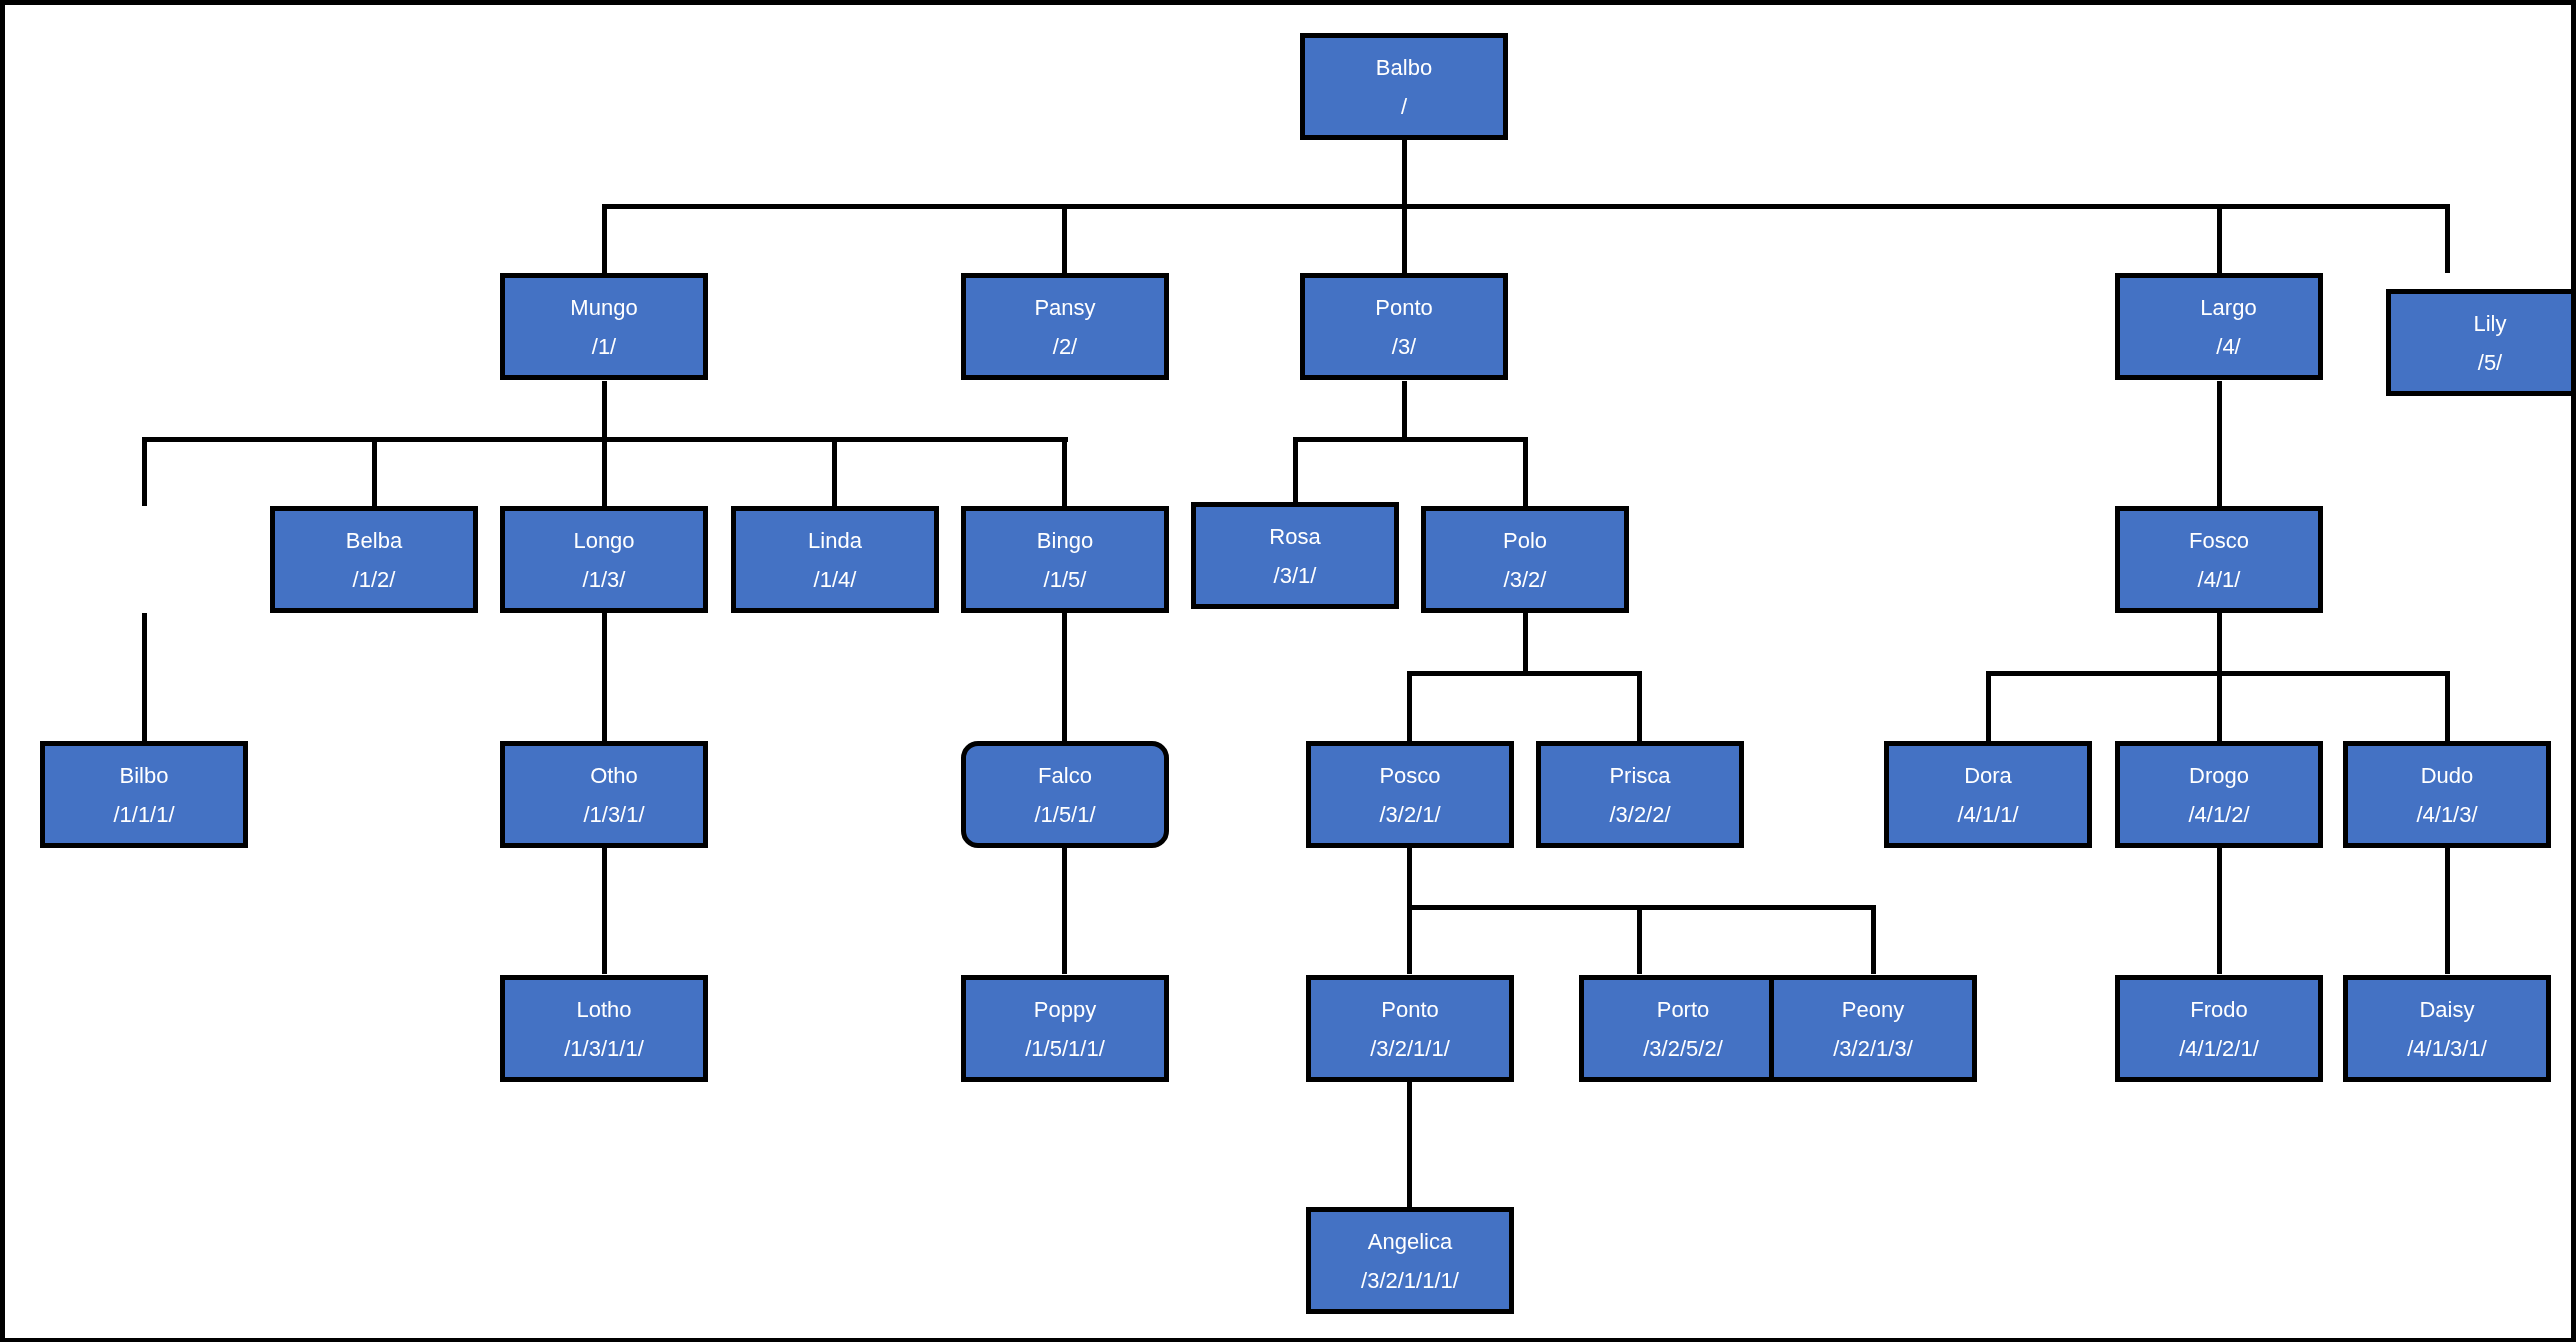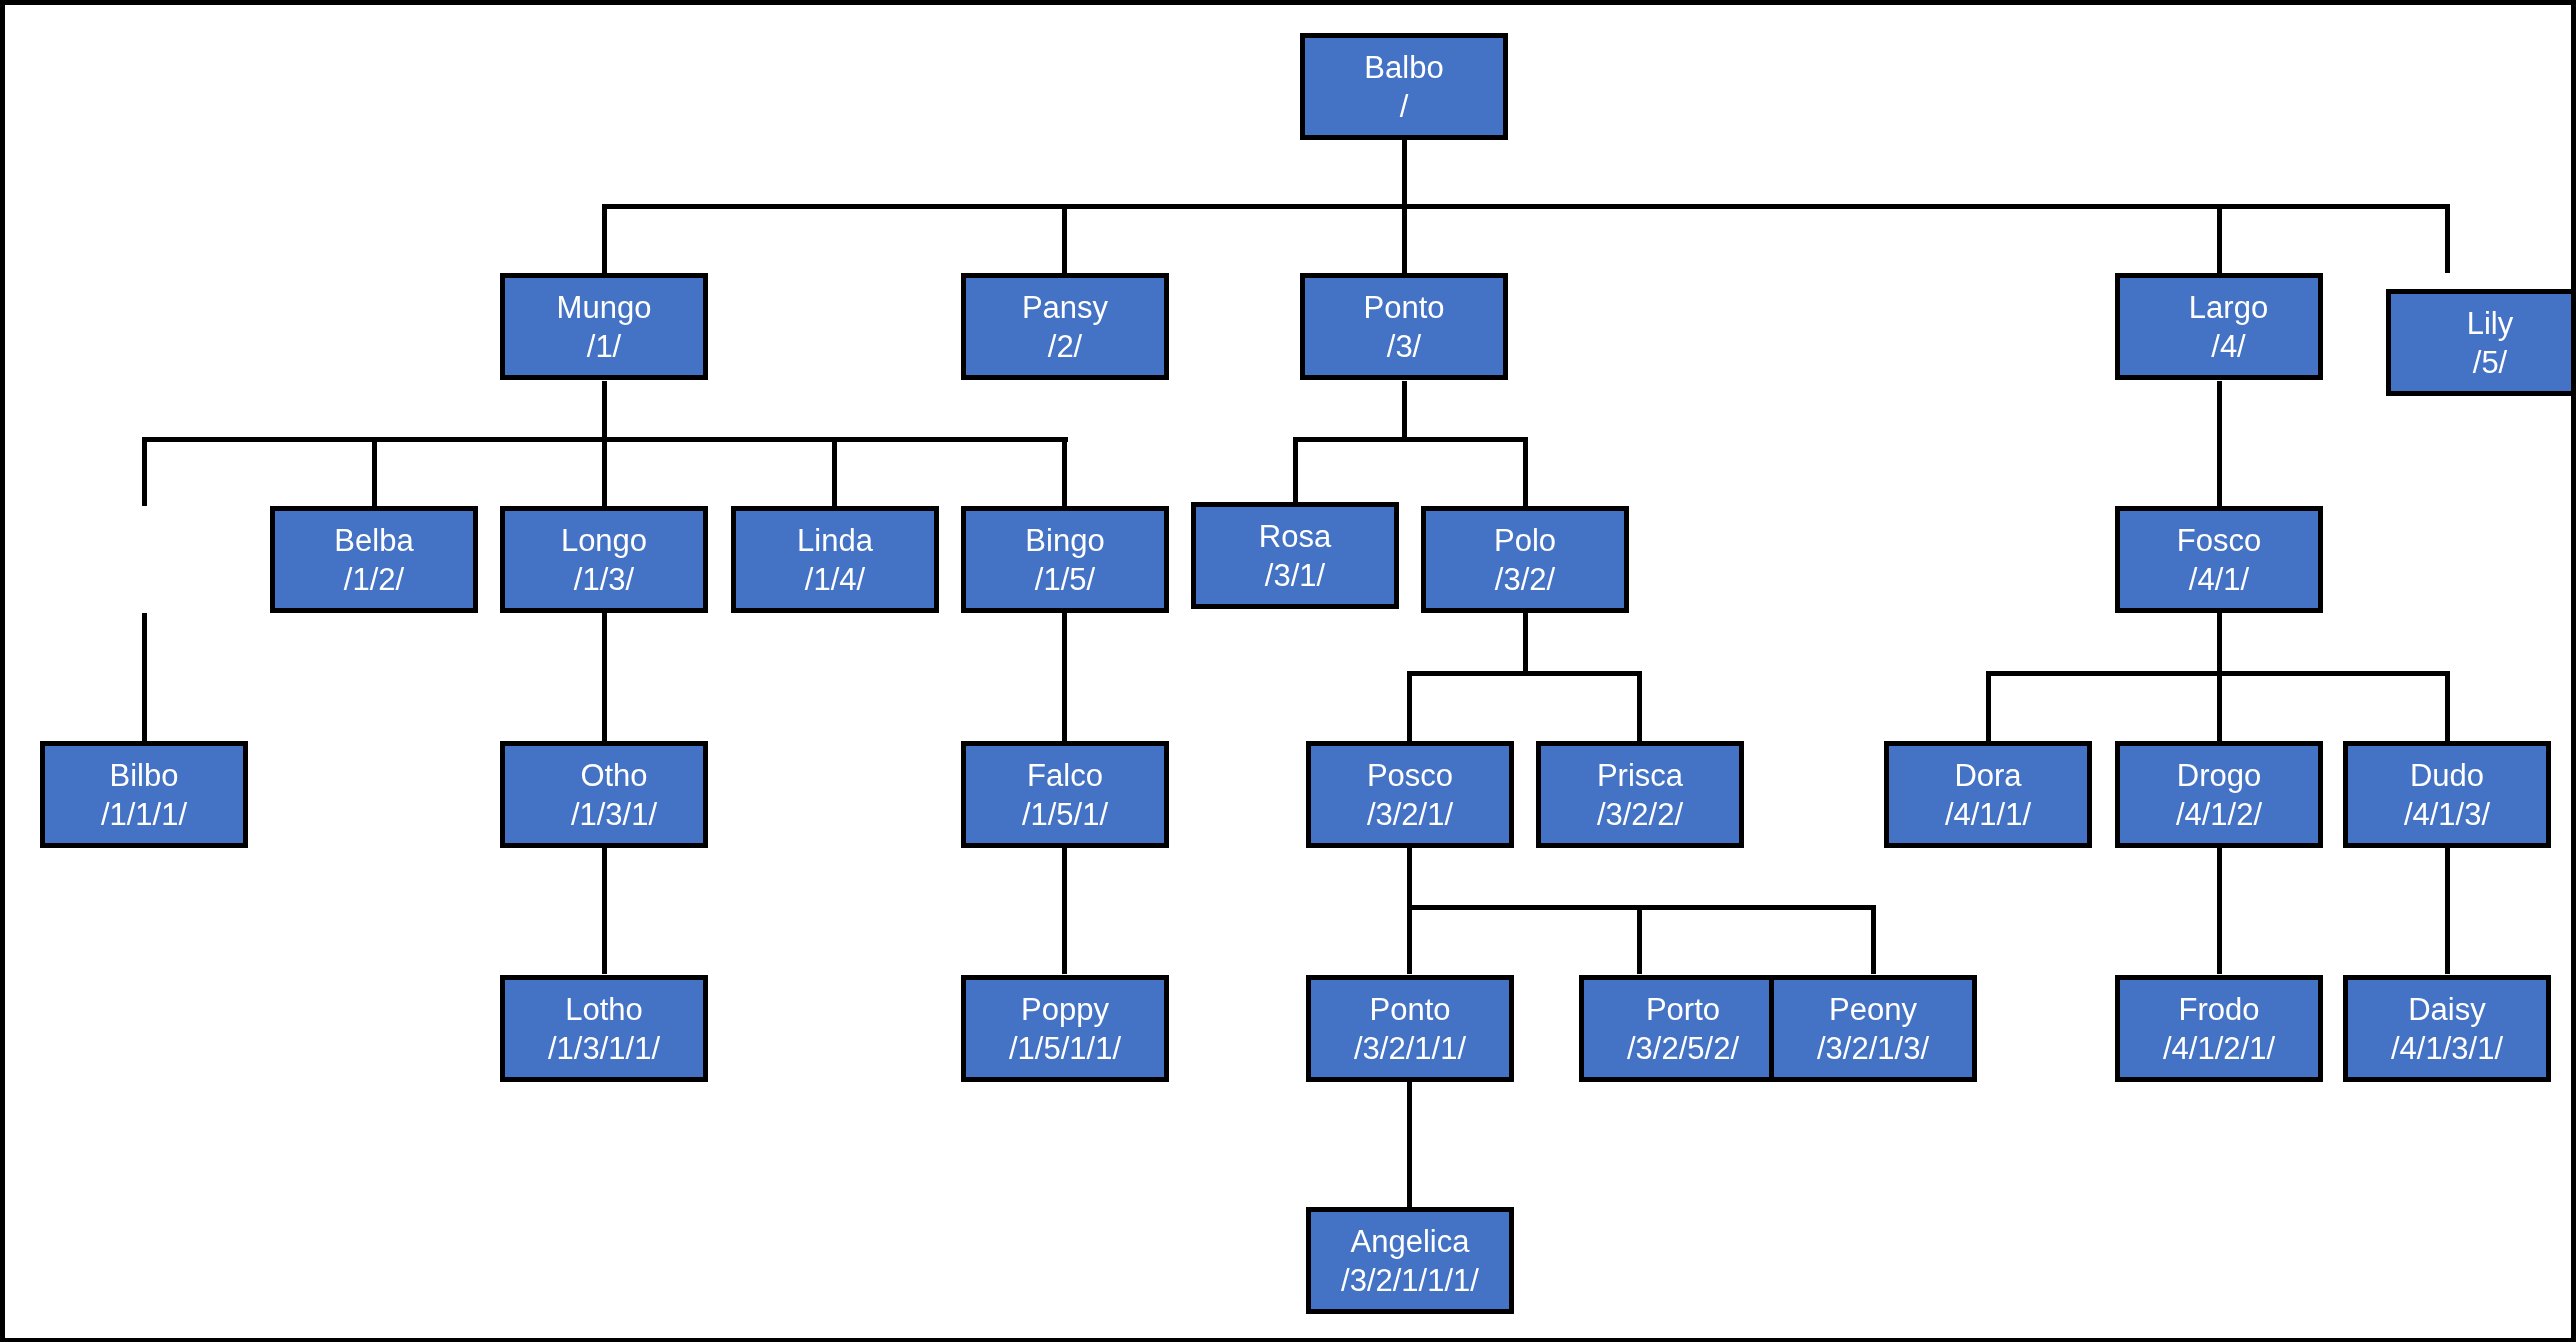--- a/index.html
+++ b/index.html
@@ -20,21 +20,21 @@
     background: #4472C4;
     border: 5.7px solid #000000;
     color: #ffffff;
     display: flex;
     flex-direction: column;
     align-items: center;
     justify-content: center;
     text-align: center;
   }
   .node .nm, .node .pt {
-    font-size: 31px;
+    font-size: 22px;
     line-height: 39px;
     white-space: nowrap;
   }
   .line {
     position: absolute;
     background: #000000;
   }
 </style>
 </head>
 <body>
@@ -143,21 +143,21 @@
       <div class="pt">/4/1/</div>
     </div>
     <div class="node" style="left: 35px; top: 736px;">
       <div class="nm">Bilbo</div>
       <div class="pt">/1/1/1/</div>
     </div>
     <div class="node" style="left: 495px; top: 736px; padding-left: 20px;">
       <div class="nm">Otho</div>
       <div class="pt">/1/3/1/</div>
     </div>
-    <div class="node" style="left: 956px; top: 736px;">
+    <div class="node" style="left: 956px; top: 736px; border-radius: 17px;">
       <div class="nm">Falco</div>
       <div class="pt">/1/5/1/</div>
     </div>
     <div class="node" style="left: 1301px; top: 736px;">
       <div class="nm">Posco</div>
       <div class="pt">/3/2/1/</div>
     </div>
     <div class="node" style="left: 1531px; top: 736px;">
       <div class="nm">Prisca</div>
       <div class="pt">/3/2/2/</div>

